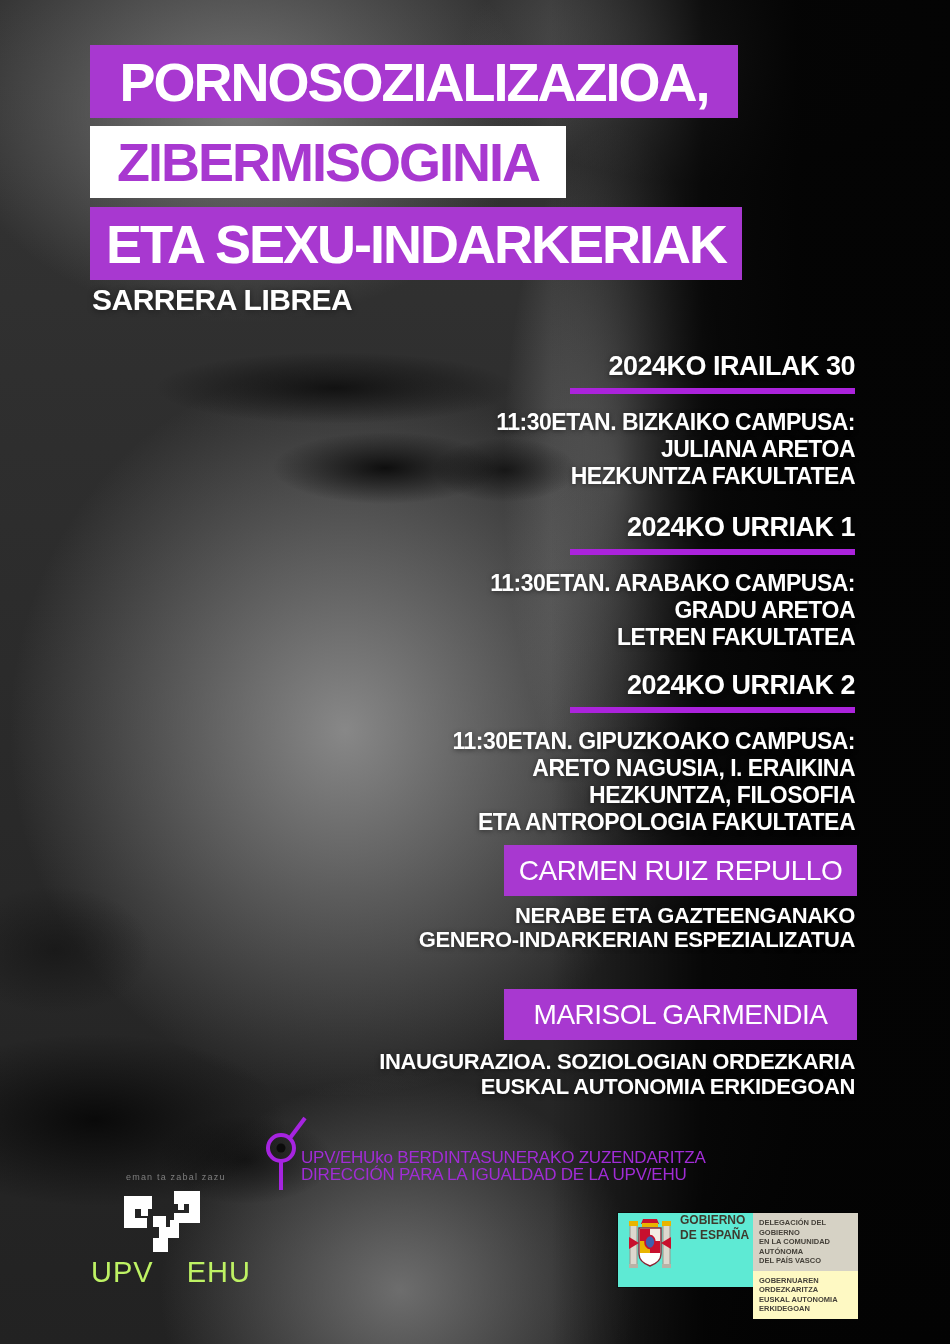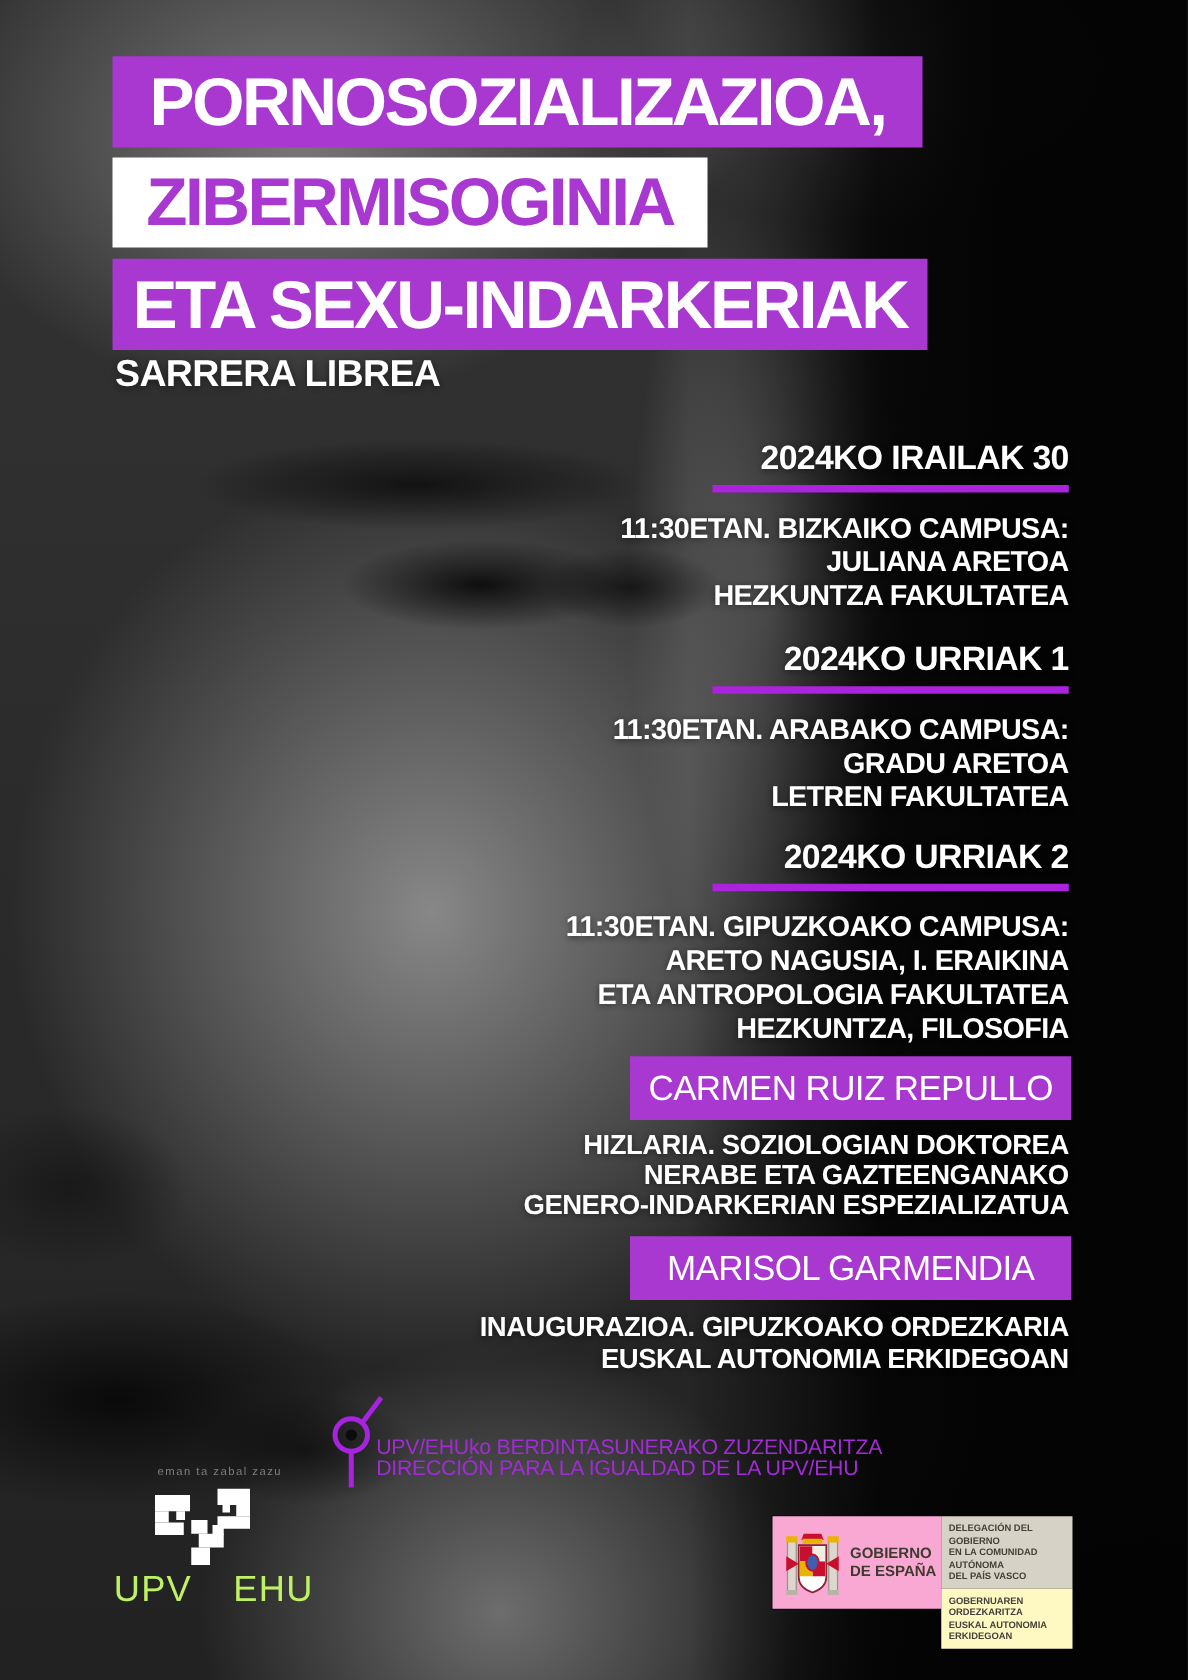--- a/index.html
+++ b/index.html
@@ -70,21 +70,21 @@
   .eq-text {
     position:absolute; left:301px; top:1150px;
     color:#a12cd6; font-size:17px; line-height:16.5px; letter-spacing:-0.2px; white-space:nowrap;
   }
   
   .upv-motto { position:absolute; left:126px; top:1172px; color:#8f8f8f; font-size:9px; letter-spacing:1.2px; opacity:.85; }
   .upv-logo  { position:absolute; left:118px; top:1190px; }
   .upv-text  { position:absolute; left:91px; top:1256px; color:#bef264; font-size:29px; font-weight:400; letter-spacing:1px; display:flex; gap:33px; }
   
   .gov { position:absolute; left:618px; top:1213px; width:240px; height:74px; display:flex; box-shadow:0 0 0 1px rgba(0,0,0,.4); }
-  .gov-yellow { width:135px; background:#f9a8d4; display:flex; align-items:center; padding-left:9px; box-sizing:border-box; gap:7px; }
+  .gov-yellow { width:135px; background:#5eead4; display:flex; padding-left:9px; box-sizing:border-box; gap:7px; }
   .gov-name { font-size:12px; font-weight:700; color:#3e3a2e; line-height:15px; letter-spacing:0; }
   .gov-right { width:105px; display:flex; flex-direction:column; }
   .gov-box { flex:1; padding:5px 6px; box-sizing:border-box; font-size:7.5px; font-weight:700; color:#45413a; line-height:9.5px; }
   .gov-box.es { background:#d6d2c5; }
   .gov-box.eu { background:#fef9c3; }
   .gov-box span { display:block; }
 </style>
 </head>
 <body>
 
@@ -121,39 +121,38 @@
       <div>LETREN FAKULTATEA</div>
     </div>
   </div>
 
   <div class="session s3">
     <div class="date">2024KO URRIAK 2</div>
     <div class="rule"></div>
     <div class="body">
       <div>11:30ETAN. GIPUZKOAKO CAMPUSA:</div>
       <div>ARETO NAGUSIA, I. ERAIKINA</div>
+      <div>HEZKUNTZA, FILOSOFIA</div>
       <div>ETA ANTROPOLOGIA FAKULTATEA</div>
-      <div>HEZKUNTZA, FILOSOFIA</div>
     </div>
   </div>
 
   <div class="banner carmen">
     <span>CARMEN RUIZ REPULLO</span>
   </div>
   <div class="bio carmen">
-    <div>HIZLARIA. SOZIOLOGIAN DOKTOREA</div>
     <div>NERABE ETA GAZTEENGANAKO</div>
     <div>GENERO-INDARKERIAN ESPEZIALIZATUA</div>
   </div>
 
   <div class="banner marisol">
     <span>MARISOL GARMENDIA</span>
   </div>
   <div class="bio marisol">
-    <div>INAUGURAZIOA. GIPUZKOAKO ORDEZKARIA</div>
+    <div>INAUGURAZIOA. SOZIOLOGIAN ORDEZKARIA</div>
     <div>EUSKAL AUTONOMIA ERKIDEGOAN</div>
   </div>
 
   <svg class="eq-icon" width="62" height="86" viewBox="0 0 62 86">
     <line x1="36" y1="28" x2="51" y2="8" stroke="#a624e0" stroke-width="4"></line>
     <circle cx="27" cy="38" r="13" fill="none" stroke="#a624e0" stroke-width="4"></circle>
     <circle cx="27" cy="38" r="4.5" fill="#0b0b0b"></circle>
     <line x1="27" y1="51" x2="27" y2="80" stroke="#a624e0" stroke-width="4"></line>
   </svg>
   <div class="eq-text">

